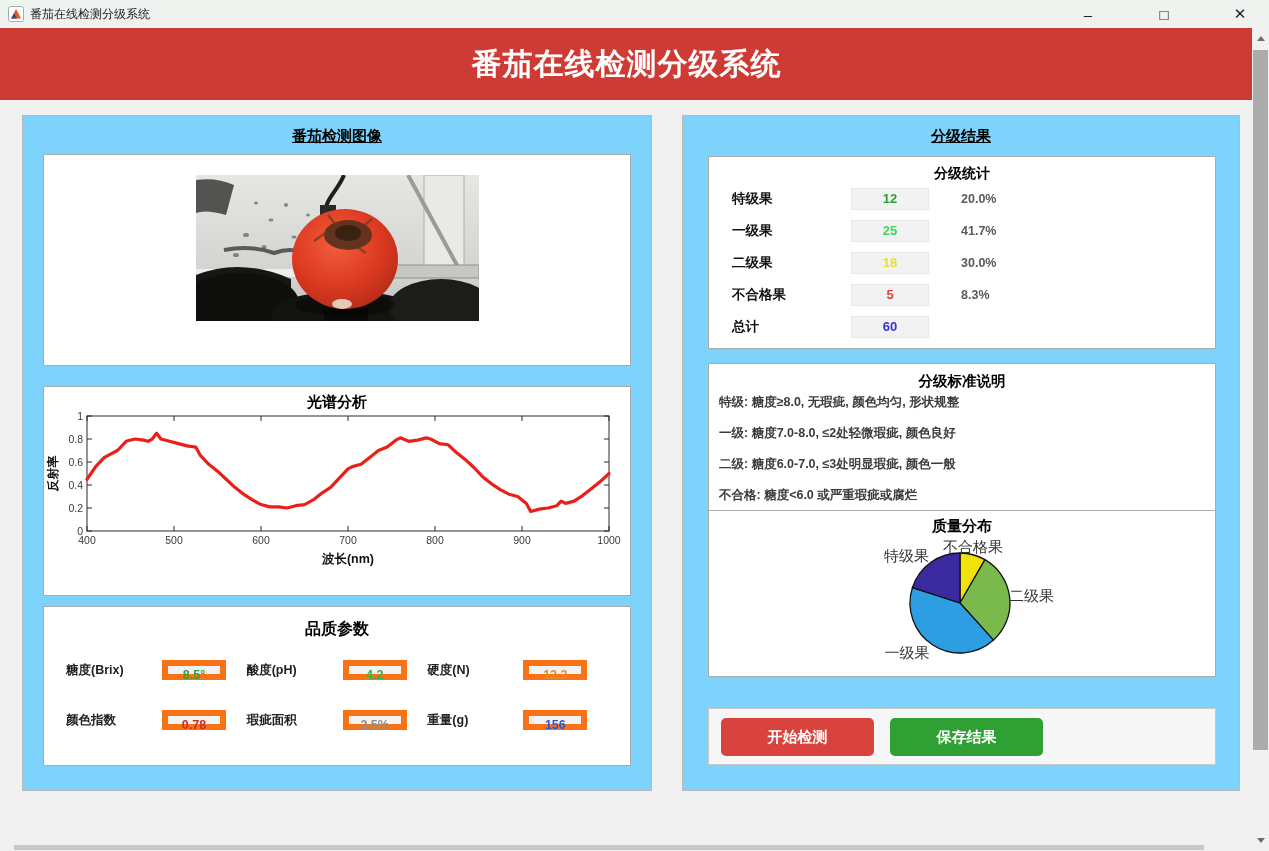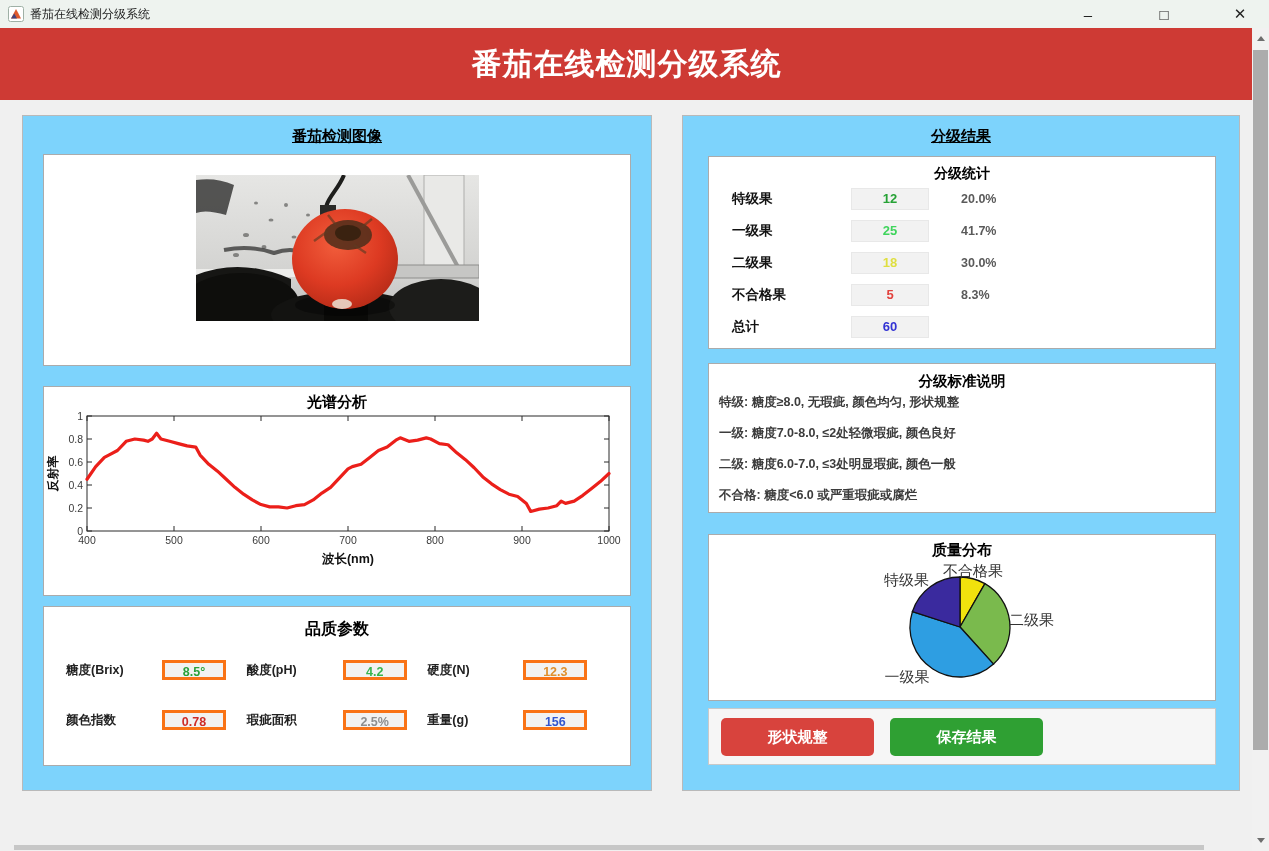--- a/index.html
+++ b/index.html
@@ -29,35 +29,35 @@
   .img-box  { left:20px; top:38px;  width:588px; height:212px; }
   .photo { position:absolute; left:152px; top:20px; width:283px; height:146px; }
   .spec-box { left:20px; top:270px; width:588px; height:210px; }
   .spec-title { text-align:center; font-weight:bold; font-size:15px; margin-top:6px; }
   .spec-sub   { text-align:center; font-weight:bold; font-size:12px; margin-top:3px; color:#111; }
   .qual-box { left:20px; top:490px; width:588px; height:160px; }
   .qual-title { text-align:center; font-weight:bold; font-size:16px; margin-top:12px; }
   .qual-grid { display:grid; grid-template-columns:1fr 1fr 1fr; padding:20px 22px 0 22px; row-gap:30px; }
   .param { display:flex; align-items:center; }
   .plabel { font-size:12.5px; font-weight:600; color:#222; width:96px; }
-  .pval { width:64px; height:20px; background:#F2F2F2; border:3px solid #f97316; text-align:center; line-height:18px; font-size:12.5px; font-weight:bold; }
+  .pval { width:64px; height:20px; background:#F2F2F2; border:6px solid #f97316; text-align:center; line-height:18px; font-size:12.5px; font-weight:bold; }
 
   
   .stats-box { left:25px; top:40px; width:508px; height:193px; }
   .stats-title { text-align:center; font-weight:bold; font-size:14px; margin-top:8px; }
   .stat-row { display:flex; align-items:center; height:32px; padding-left:23px; }
   .stat-label { width:119px; font-size:13.5px; font-weight:bold; color:#111; }
   .stat-val { width:78px; height:22px; background:#F2F2F2; border:1px solid #E8E8E8; text-align:center; line-height:20px; font-size:13px; font-weight:bold; }
   .stat-pct { margin-left:32px; font-size:12.5px; font-weight:bold; color:#5a5a5a; }
 
   .std-box { left:25px; top:247px; width:508px; height:150px; }
   .std-title { text-align:center; font-weight:bold; font-size:14.5px; margin-top:8px; }
   .std-line { position:absolute; left:10px; font-size:12.5px; font-weight:bold; color:#3c3c3c; white-space:nowrap; }
 
-  .pie-box { left:25px; top:418px; width:508px; height:167px; }
+  .pie-box { left:25px; top:394px; width:508px; height:167px; }
   .pie-title { text-align:center; font-weight:bold; font-size:15px; margin-top:6px; }
   .pie-svg { position:absolute; left:0; top:0; width:508px; height:167px; }
   .pie-label { position:absolute; font-size:15px; color:#333; }
 
   .btn-box { left:25px; top:592px; width:508px; height:57px; background:#F6F6F6; border:1px solid #C9C9C9; }
   .act-btn { position:absolute; top:9px; width:153px; height:38px; border:none; border-radius:5px; color:#fff; font-weight:bold; font-size:15px; font-family:inherit; cursor:pointer; }
 
   
   .vscroll { position:absolute; right:0; top:28px; width:17px; height:823px; background:#F1F1F1; }
   .vthumb  { position:absolute; left:1px; top:22px; width:15px; height:700px; background:#ACACAC; }
@@ -267,21 +267,21 @@
         <path d="M251,92 L284.534278826836,129.08708863693695 A50,50 0 0 1 203.44717418524232,76.54915028125264 Z" fill="#2E9EE2" stroke="#111" stroke-width="1.3"></path>
         <path d="M251,92 L203.44717418524232,76.54915028125264 A50,50 0 0 1 251,42 Z" fill="#3A2A9E" stroke="#111" stroke-width="1.3"></path>
       </svg>
     <div class="pie-label" style="left:148px; top:36px; width:72px; text-align:right">特级果</div>
     <div class="pie-label" style="left:222px; top:27px; width:84px; text-align:center">不合格果</div>
     <div class="pie-label" style="left:300px; top:76px">二级果</div>
     <div class="pie-label" style="left:158px; top:133px; width:80px; text-align:center">一级果</div>
   </div>
 
   <div class="inner-box btn-box">
-    <button class="act-btn" style="left: 12px; background-color: rgb(216, 67, 61);">形状规整</button>
+    <button class="act-btn" style="left: 12px; background-color: rgb(216, 67, 61);">开始检测</button>
     <button class="act-btn" style="left: 181px; background-color: rgb(47, 160, 51);">保存结果</button>
   </div>
 </div>
 
 <div class="vscroll">
   <div class="arrow" style="top:2px">
       <div class="tri-up"></div>
     </div>
   <div class="vthumb"></div>
   <div class="arrow" style="bottom:2px">

